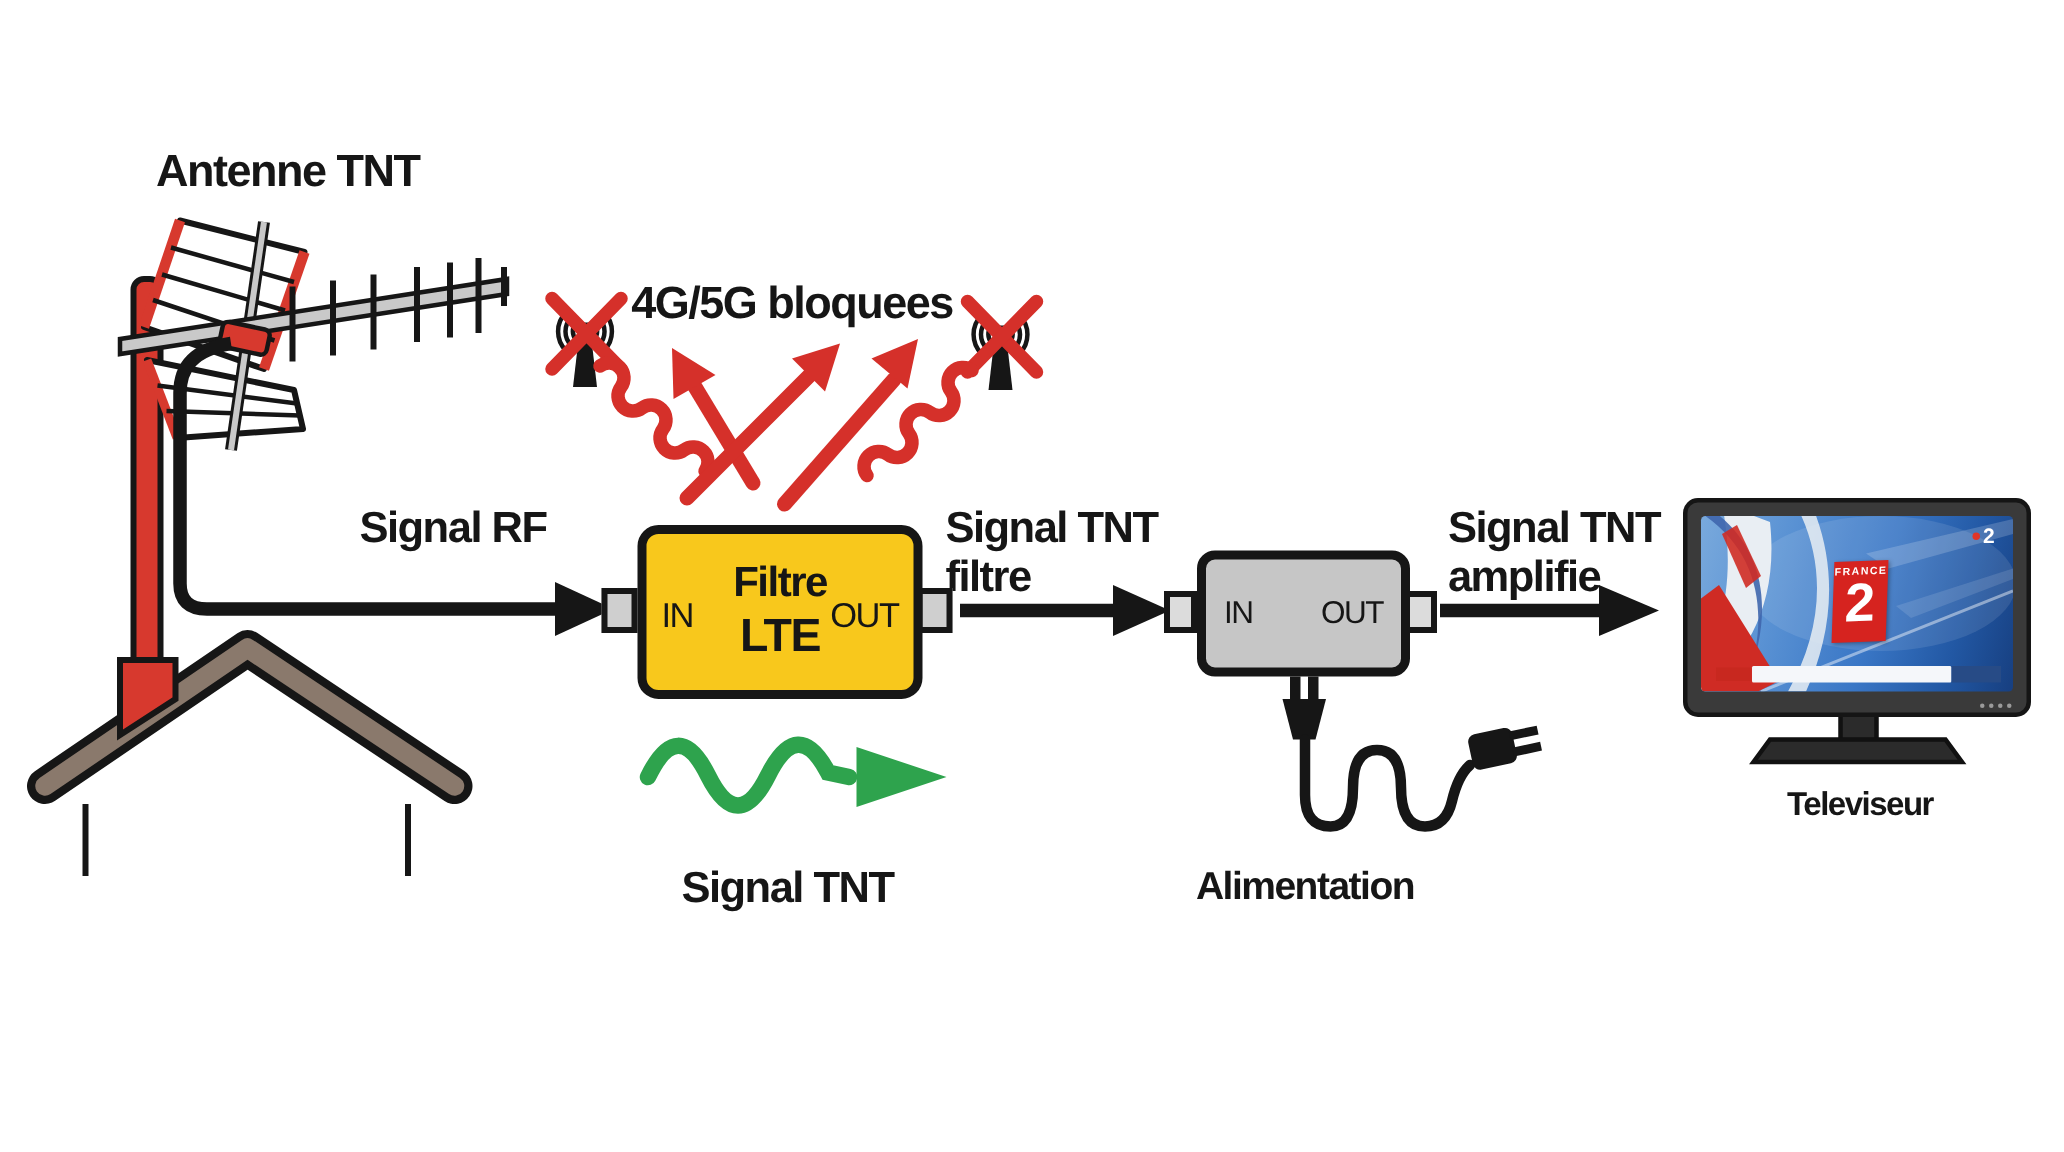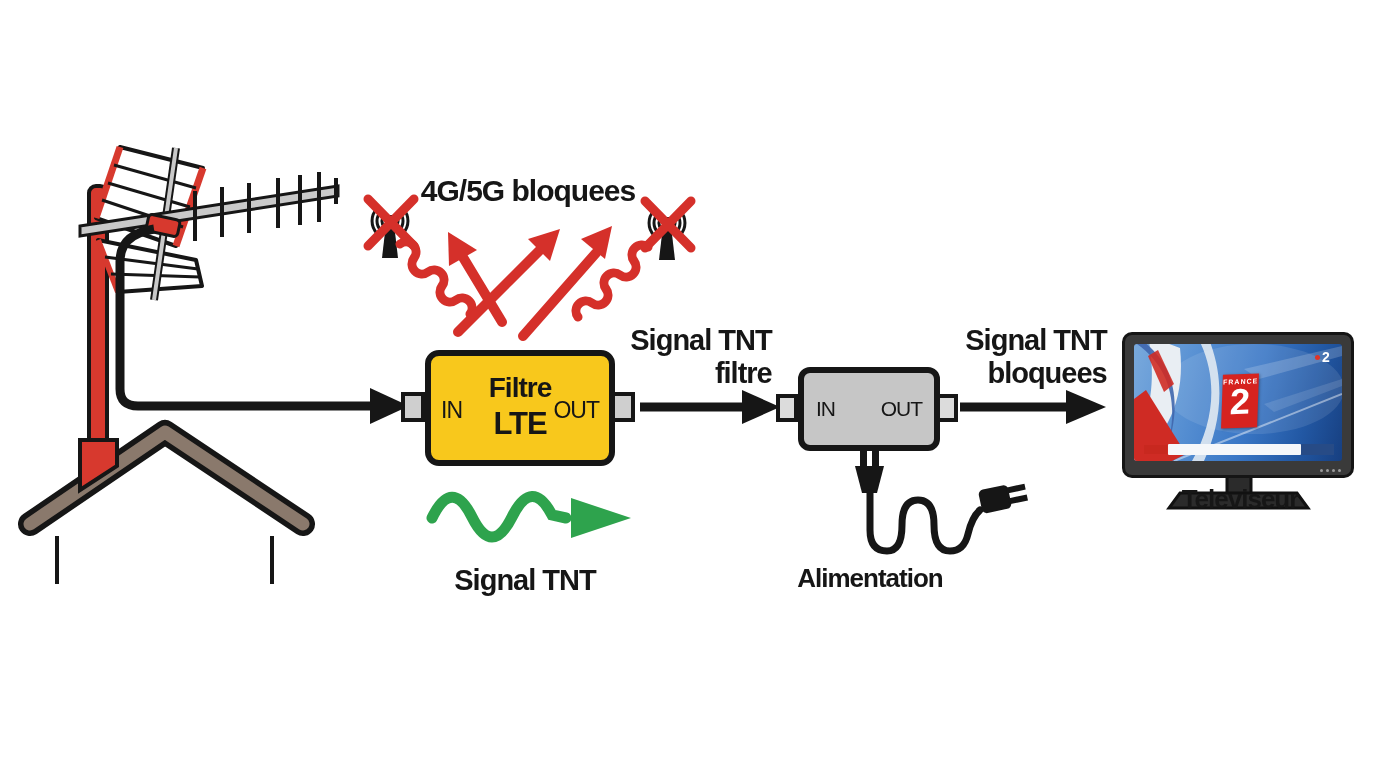--- a/index.html
+++ b/index.html
@@ -1,21 +1,21 @@
 <!DOCTYPE html>
 <html><head>
 <meta charset="utf-8">
 <style>
   html,body{margin:0;padding:0;background:#ffffff;}
   .canvas{position:relative;width:1376px;height:768px;background:#ffffff;overflow:hidden;
           font-family:"Liberation Sans",sans-serif;}
   .art{position:absolute;left:0;top:0;}
   .lbl{position:absolute;font-weight:bold;color:#161616;letter-spacing:-1px;
        white-space:nowrap;line-height:1.15;}
-  .ctr{transform:translateX(-50%);text-align:right;}
+  .ctr{transform:translateX(-50%);text-align:left;margin-top:12px;}
   
   .filter-box{position:absolute;left:425px;top:350px;width:178px;height:104px;
       background:#f8c81c;border:6px solid #161616;border-radius:14px;}
   .amp-box{position:absolute;left:798px;top:367px;width:130px;height:72px;
       background:#c6c6c6;border:6px solid #161616;border-radius:12px;}
   .tab{position:absolute;background:#cfcfcf;border:4px solid #161616;}
   .box-title{position:absolute;left:0;right:0;text-align:center;font-weight:bold;
       color:#161616;letter-spacing:-1px;}
   .port{position:absolute;font-weight:normal;color:#161616;letter-spacing:-1px;}
   
@@ -163,46 +163,48 @@
         <rect x="1008" y="501" width="19" height="6" fill="#161616"></rect>
       </g>
     </g>
 
     <g>
       <rect x="1227" y="476" width="24" height="18" fill="#2b2b2b" stroke="#111111" stroke-width="3"></rect>
       <path d="M 1180,493 L 1297,493 L 1308,508 L 1169,508 Z" fill="#2b2b2b" stroke="#111111" stroke-width="3"></path>
     </g>
   </svg>
 
+  <div class="lbl" style="left:104px;top:98px;font-size:30px">Antenne TNT</div>
 
   <div class="lbl ctr" style="left:302px;top:324px;font-size:29px">
+    <div>Signal RF</div>
   </div>
 
   <div class="lbl ctr" style="left:528px;top:174px;font-size:30px">4G/5G bloquees</div>
 
   <div class="lbl ctr" style="left:701px;top:324px;font-size:29px">
     <div>Signal TNT</div>
     <div>filtre</div>
   </div>
 
 
   <div class="lbl ctr" style="left:1036px;top:324px;font-size:29px">
     <div>Signal TNT</div>
-    <div>bloquees</div>
+    <div>amplifie</div>
   </div>
 
   <div class="lbl ctr" style="left:870px;top:562px;font-size:26px;line-height:1.25">
     <div>Alimentation</div>
   </div>
 
   <div class="lbl ctr" style="left:525px;top:562px;font-size:29px;line-height:1.25">
     <div>Signal TNT</div>
   </div>
 
-  <div class="lbl ctr" style="left:1240px;top:485px;font-size:26px">Televiseur</div>
+  <div class="lbl ctr" style="left:1240px;top:511px;font-size:22px">Televiseur</div>
 
   <div class="tab" style="left:401px;top:392px;width:16px;height:22px"></div>
   <div class="tab" style="left:611px;top:392px;width:16px;height:22px"></div>
   <div class="filter-box">
     <div class="box-title" style="top:16px;font-size:28px">Filtre</div>
     <div class="box-title" style="top:50px;font-size:31px">LTE</div>
     <div class="port" style="left:10px;top:41px;font-size:23px">IN</div>
     <div class="port" style="right:10px;top:41px;font-size:23px">OUT</div>
   </div>
 

